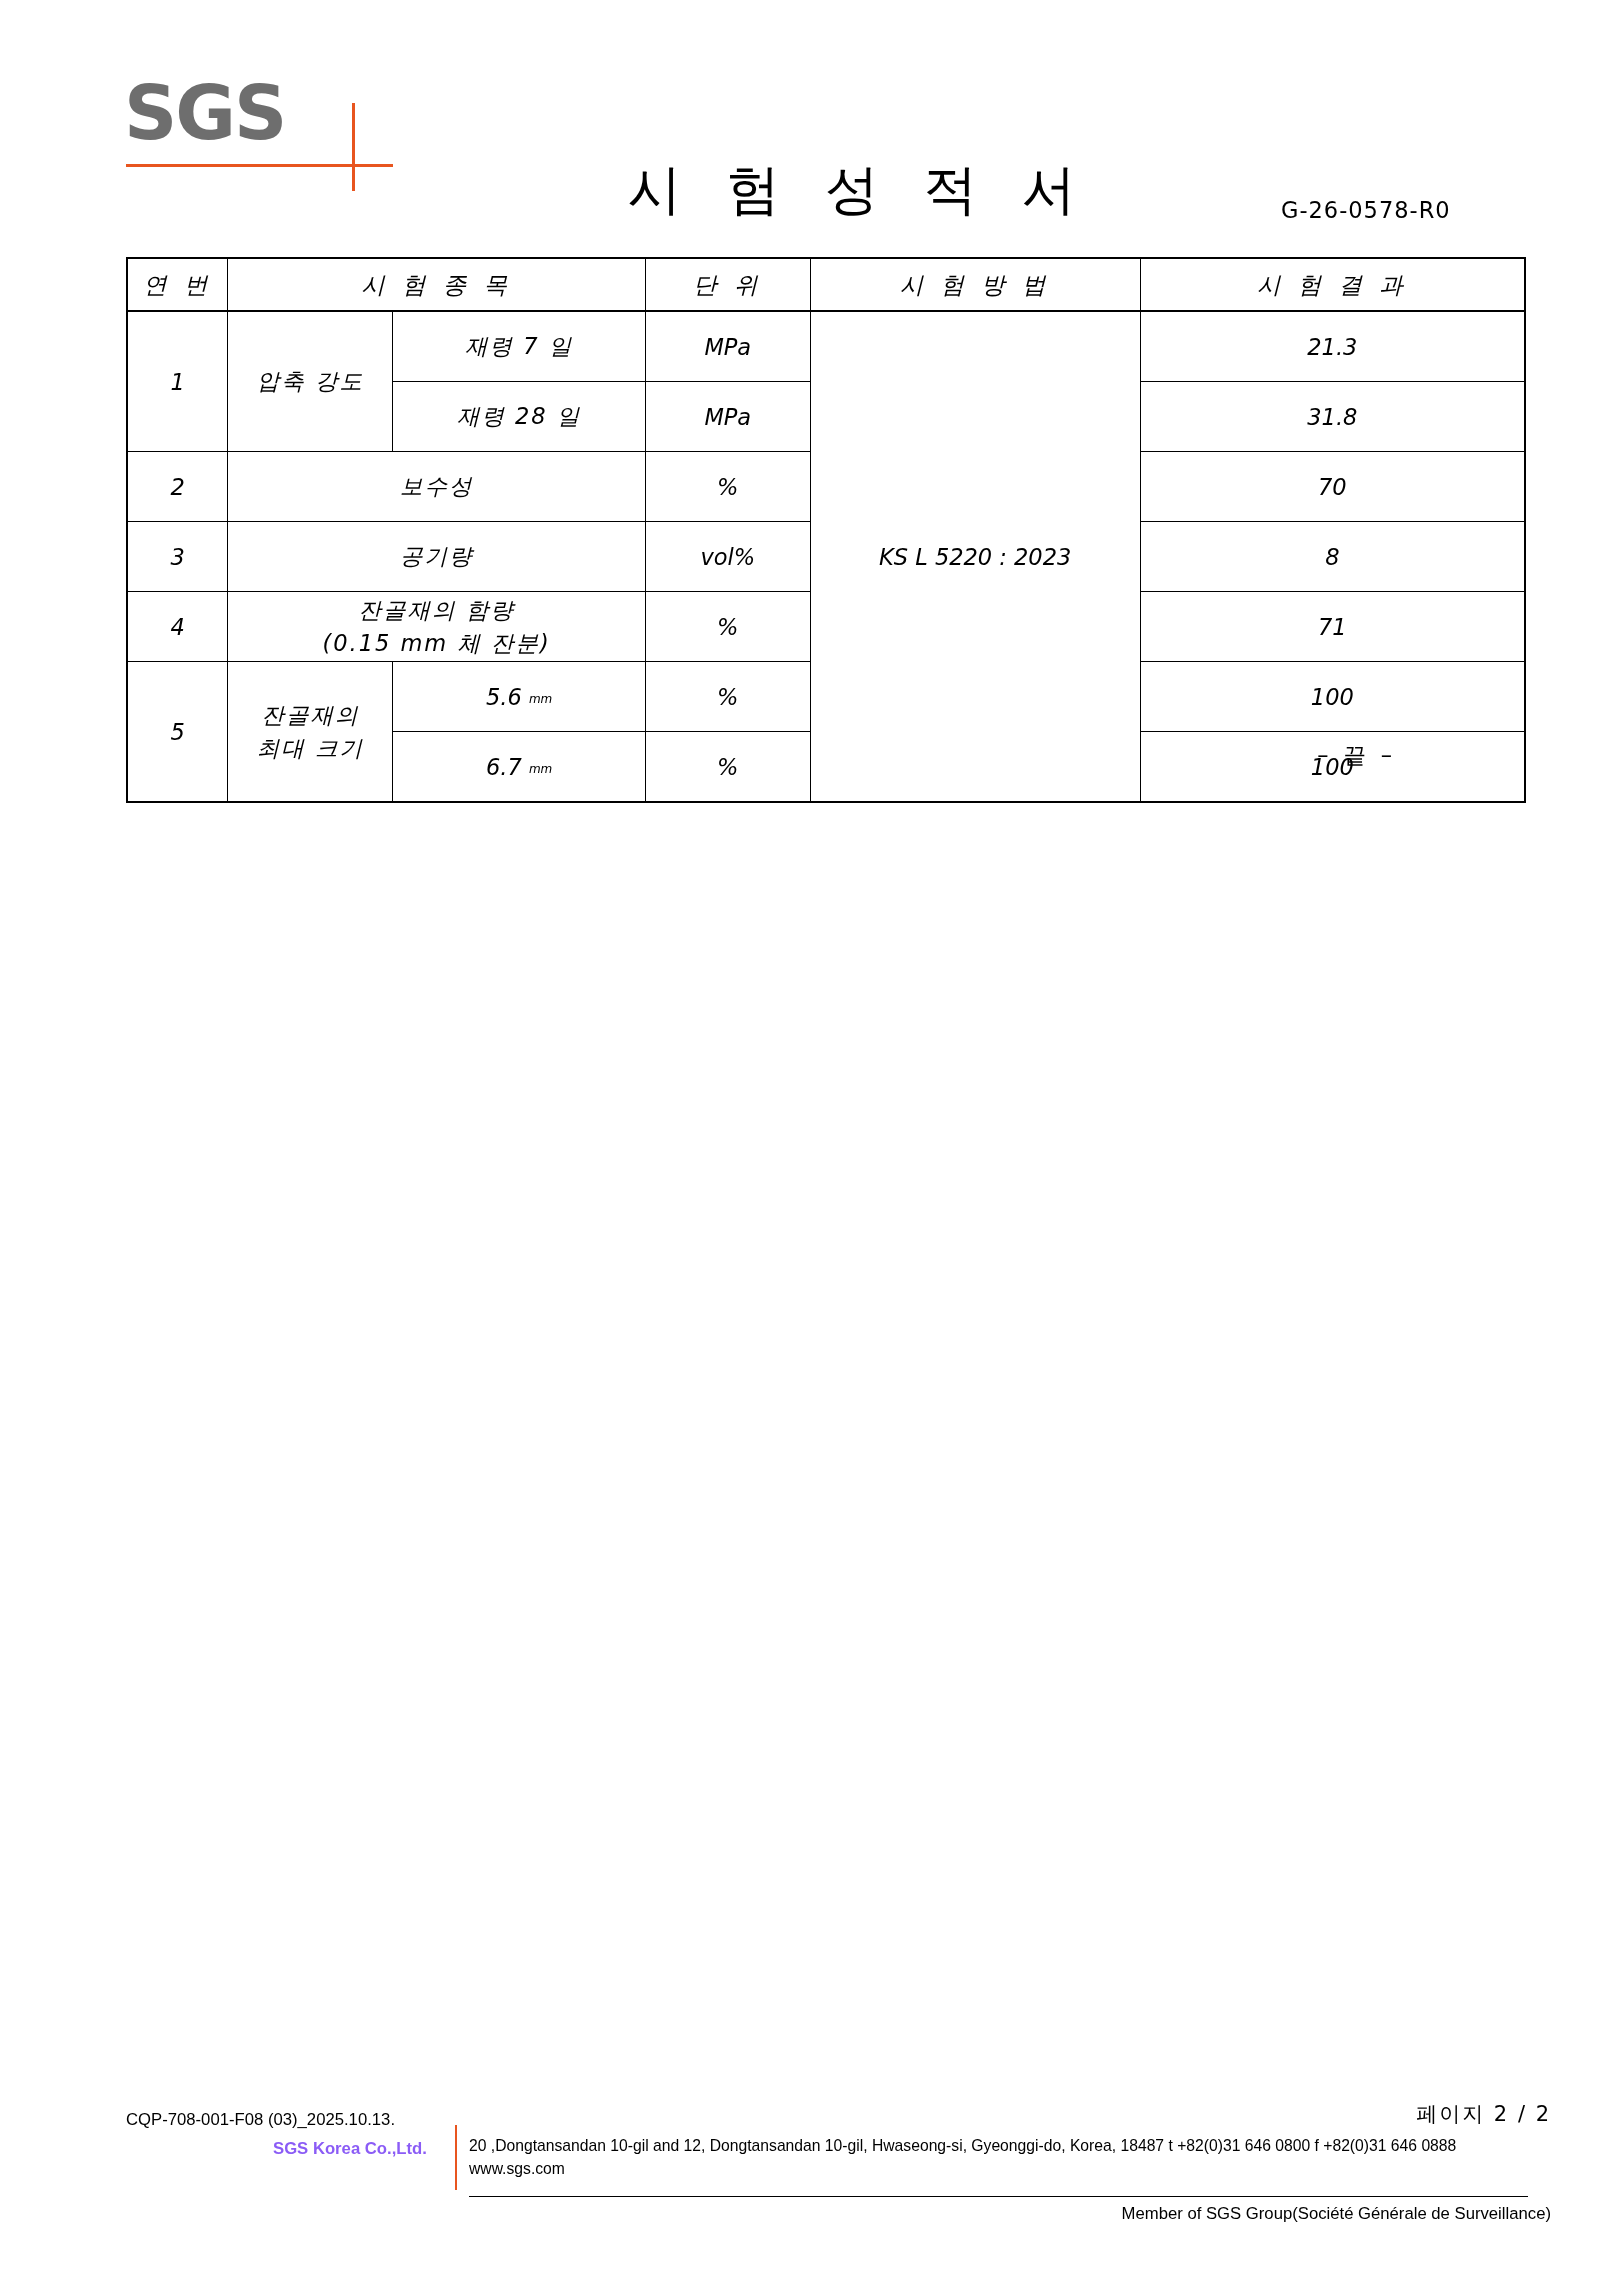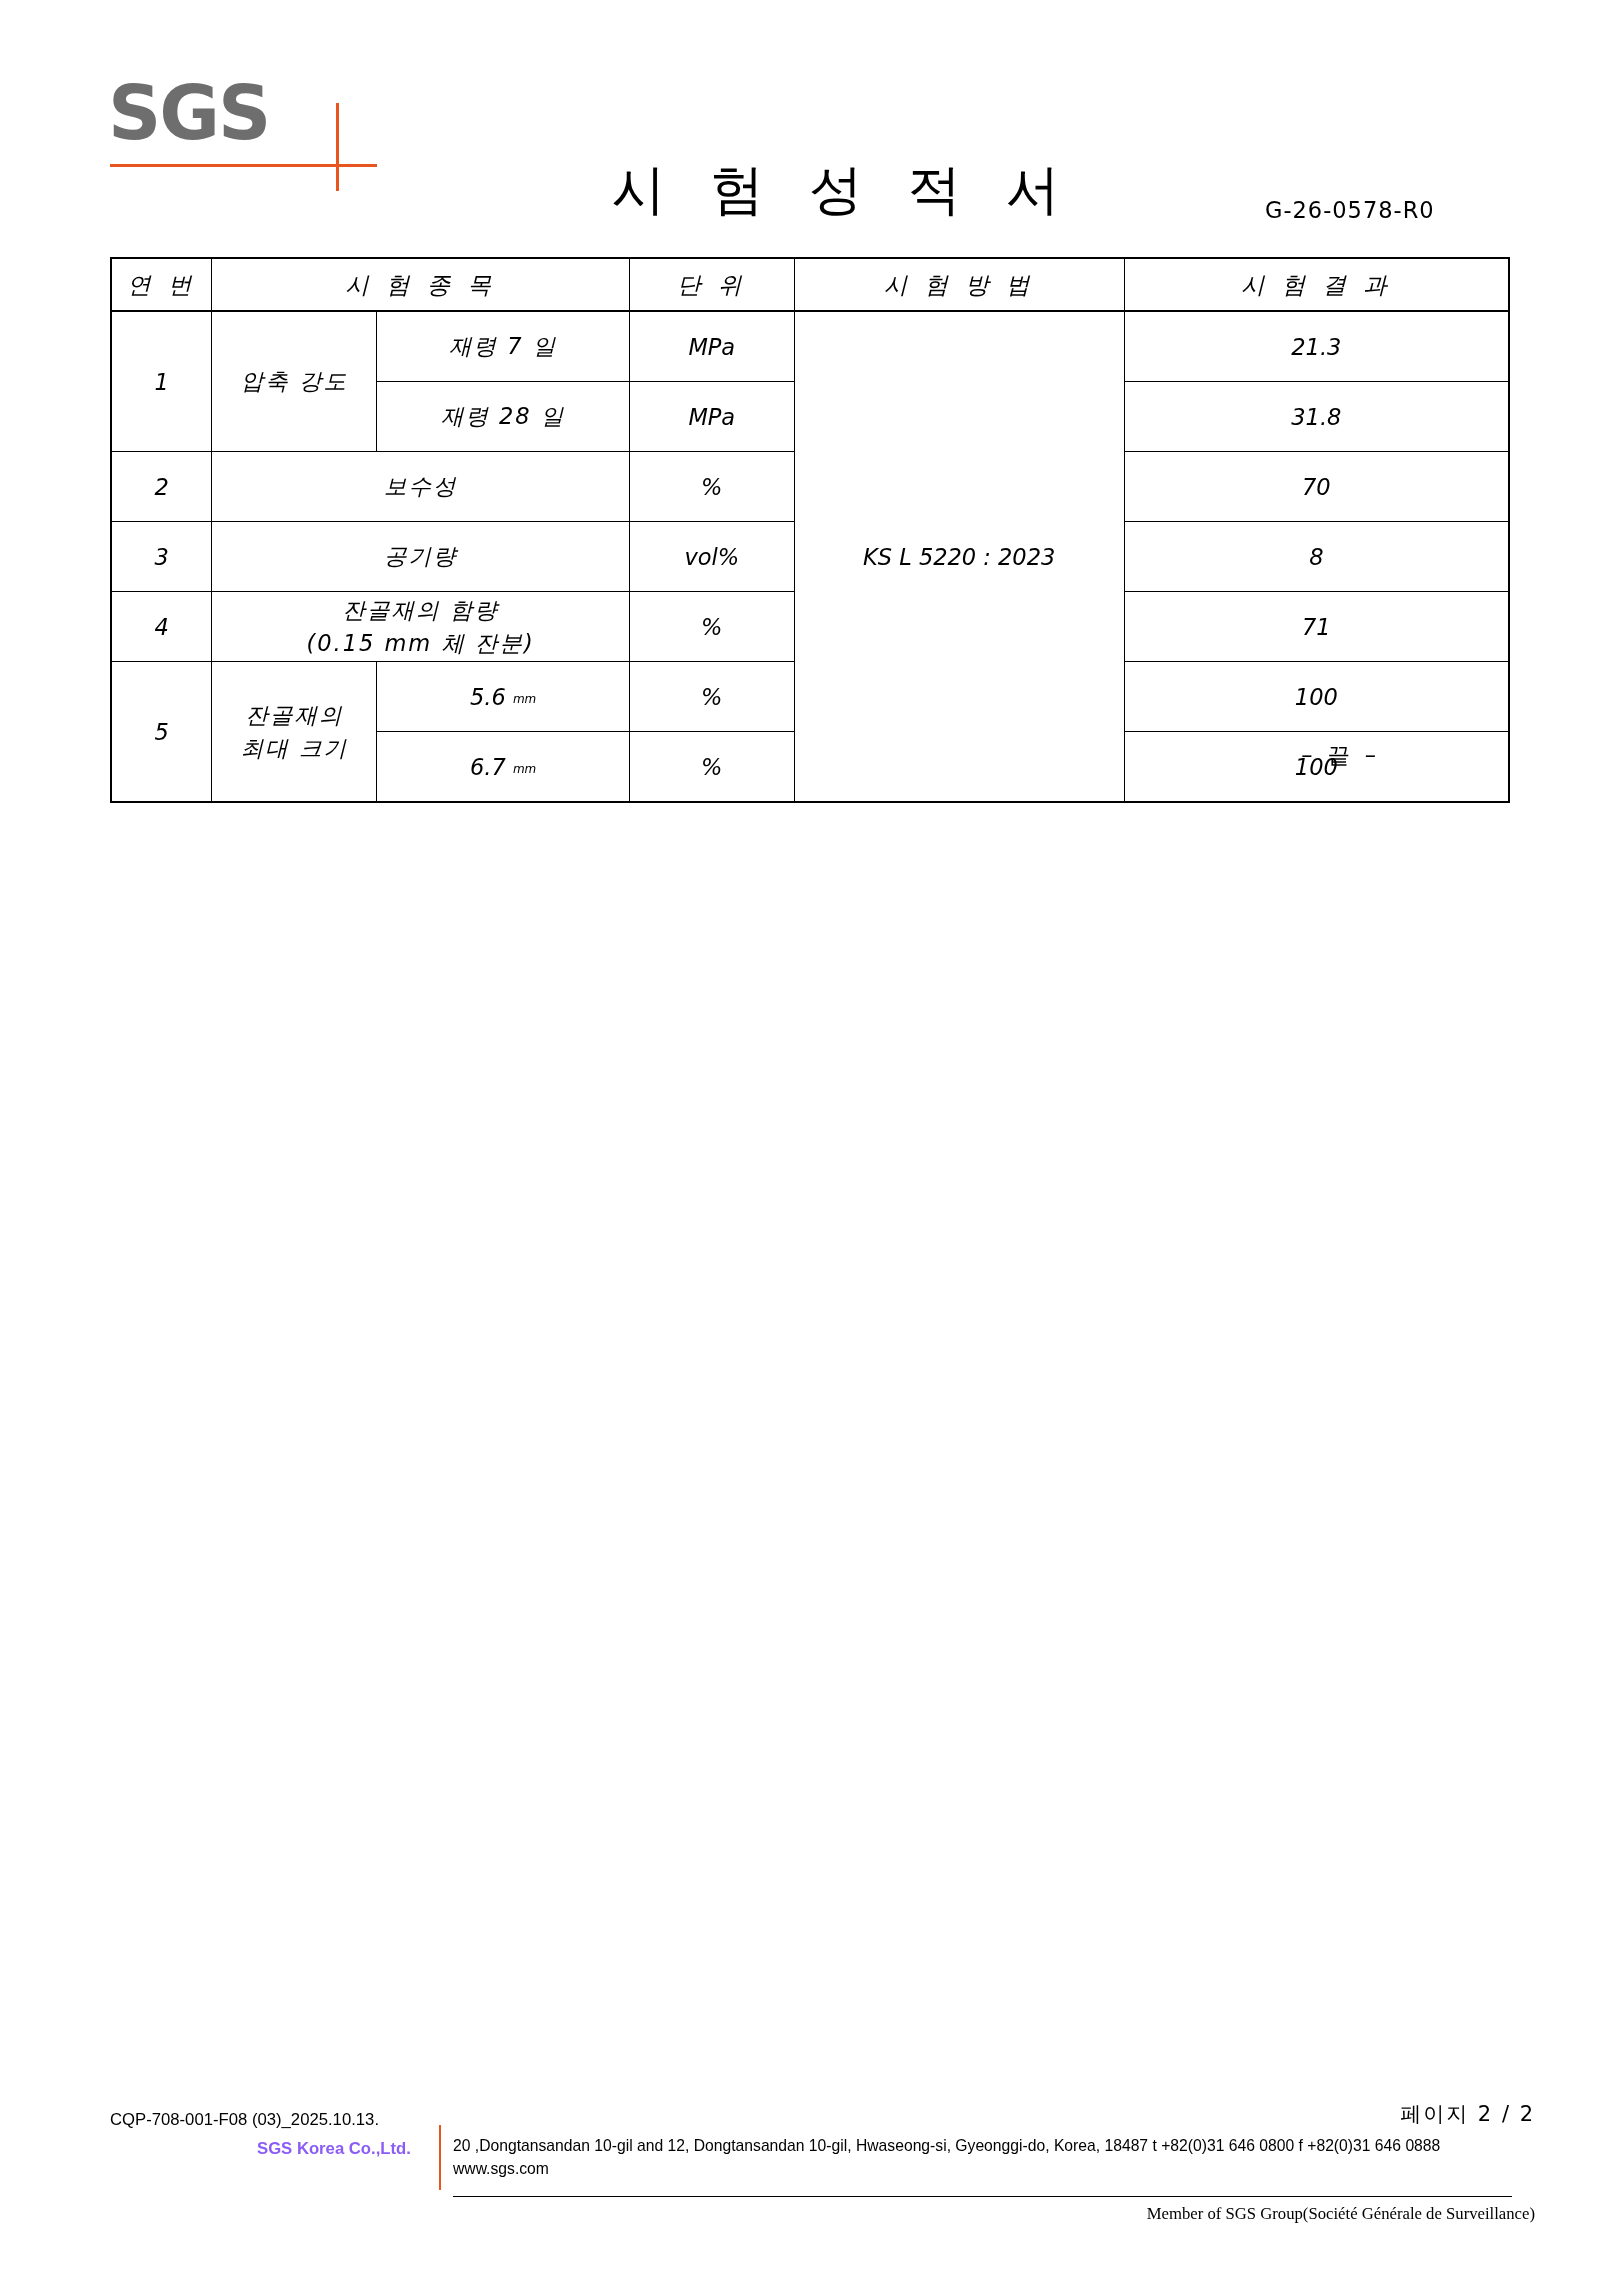--- a/index.html
+++ b/index.html
@@ -9,21 +9,21 @@
   }
   body {
     width: 1621px;
     height: 2293px;
     position: relative;
     font-family: "Liberation Sans", sans-serif;
     color: #000000;
   }
   .page {
     position: absolute;
-    left: 0; top: 0;
+    left: 16px; top: 0;
     width: 1490px;
     height: 2293px;
     box-sizing: border-box;
   }
 
   
   .header {
     position: absolute;
     left: 108px;
     top: 74px;
@@ -190,21 +190,21 @@
     top: 108px;
     width: 1059px;
     height: 1px;
     background: #000000;
   }
   .footer-member {
     position: absolute;
     right: 110px;
     top: 116px;
     font-size: 16.7px;
-    font-family: Liberation Serif, serif;
+    font-family: Liberation Sans, sans-serif;
   }
 </style>
 </head>
 <body>
 
 <div class="page">
 
   <div class="header">
     <div class="sgs-logo">
       <span class="sgs-text">SGS</span>

